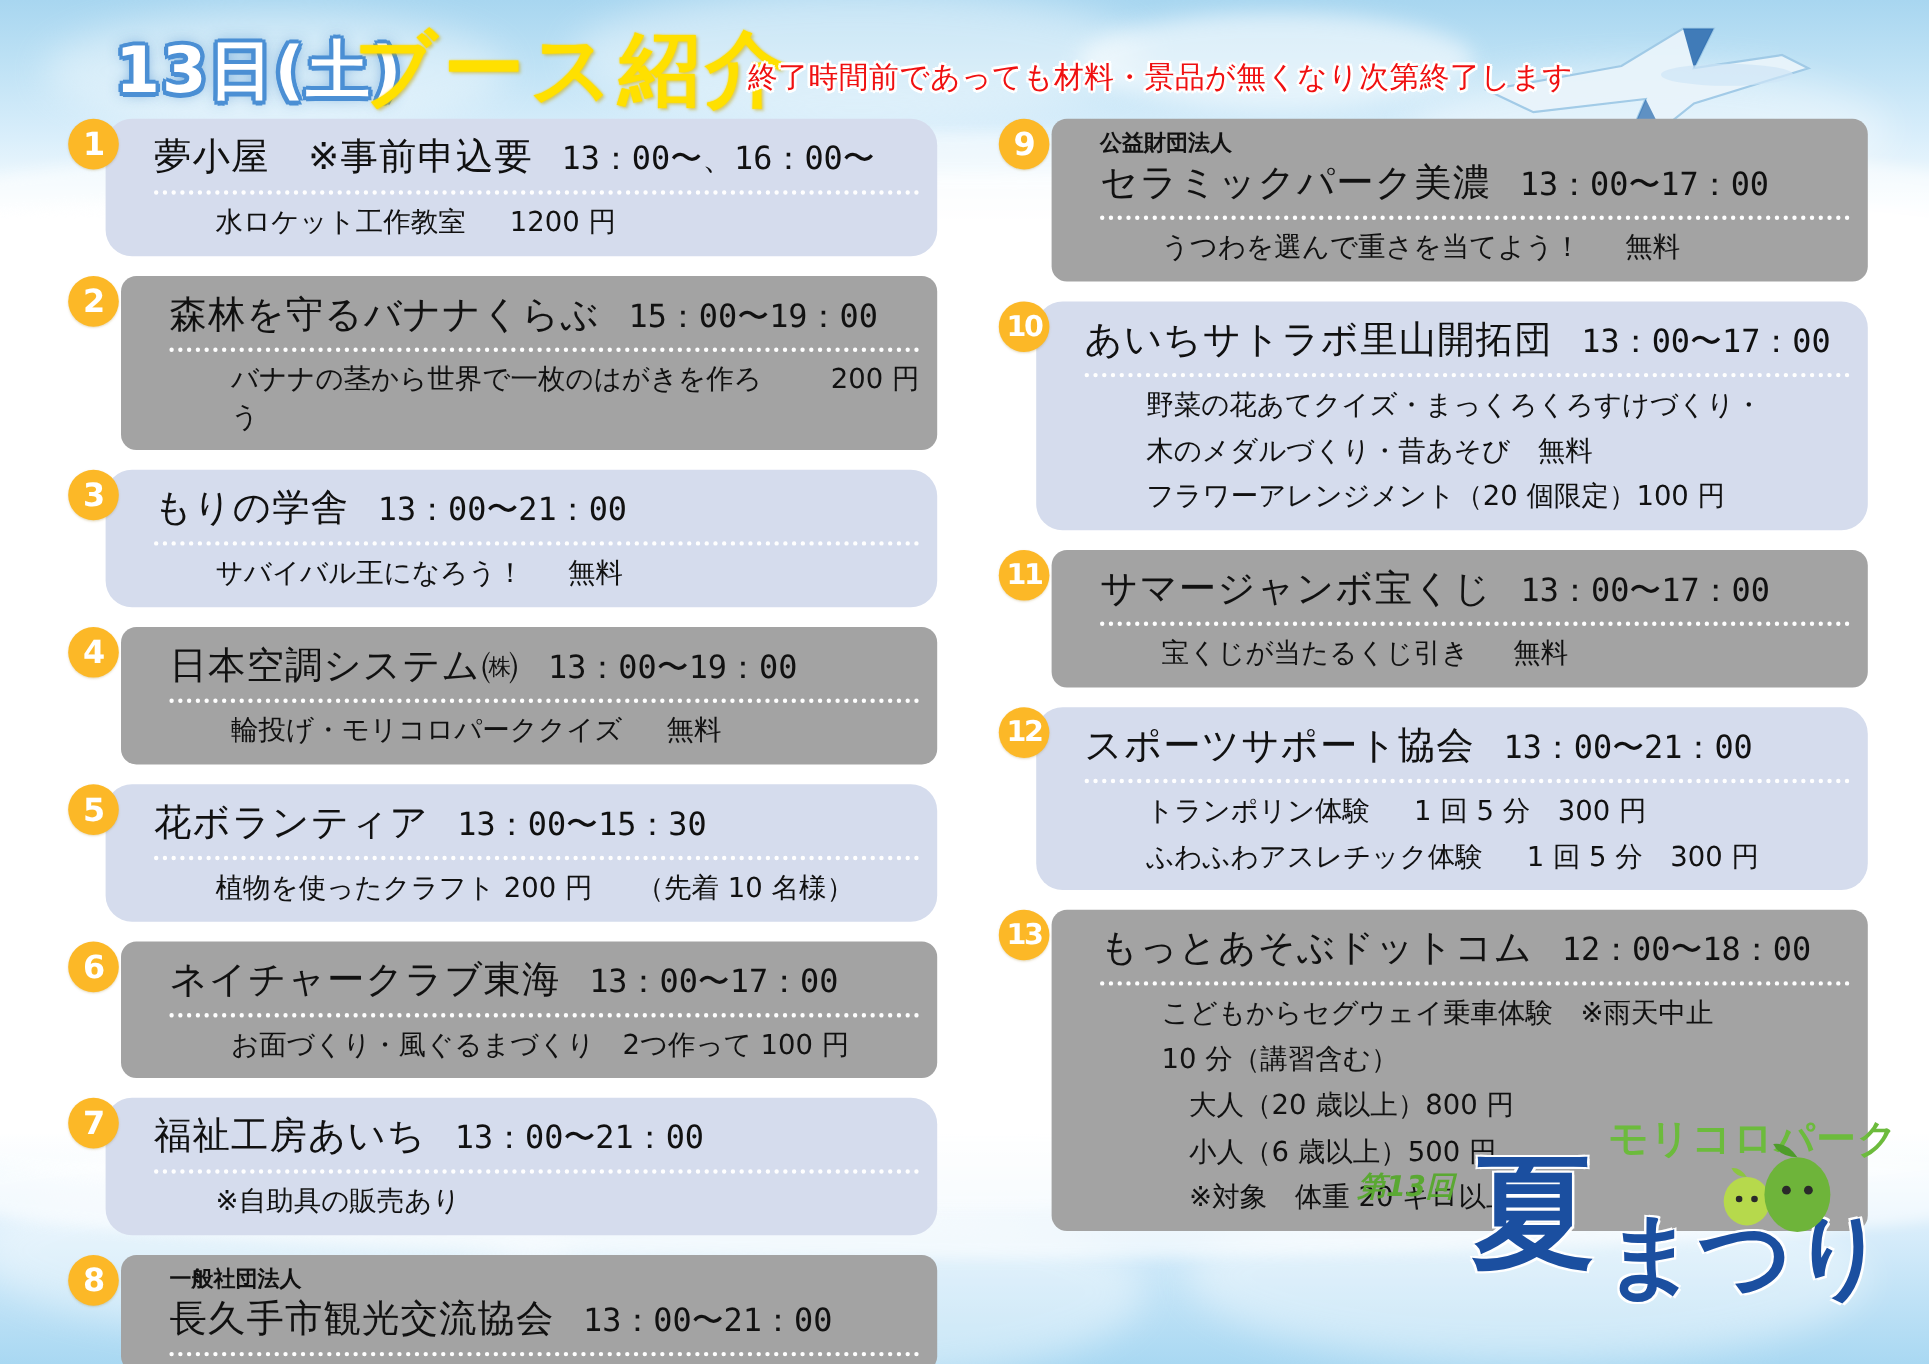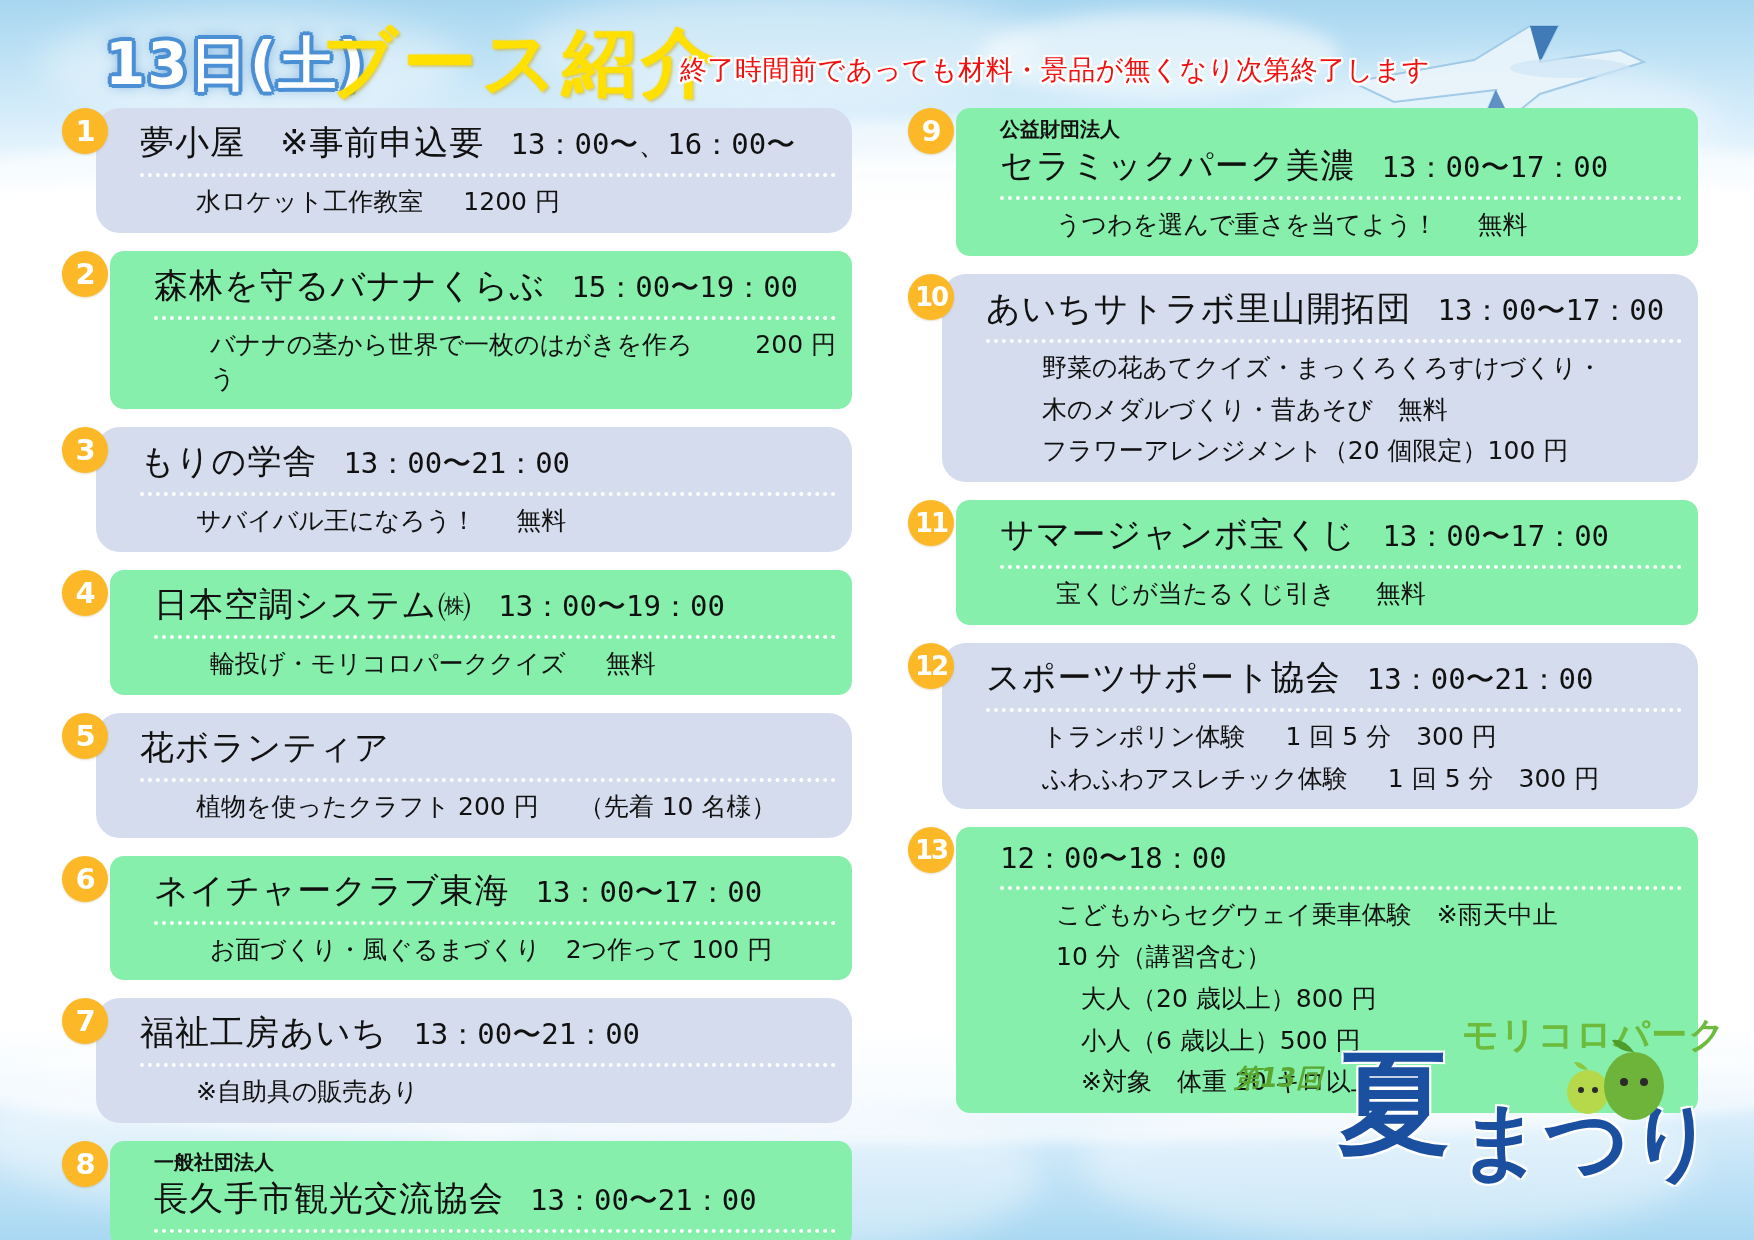--- a/index.html
+++ b/index.html
@@ -71,21 +71,21 @@
     font-size:29px;font-weight:bold;line-height:46px;text-align:center;
     z-index:4;box-shadow:0 1px 2px rgba(150,110,0,.25);
     letter-spacing:-1px;
   }
   .badge.two{font-size:26px;letter-spacing:-2px;}
   .card{
     margin-left:34px;border-radius:14px;padding:10px 16px 14px 16px;
     min-height:34px;
   }
   .card.blue{background:#d5dced;border-radius:24px;}
-  .card.yellow{background:#86efac;margin-left:48px;}
+  .card.yellow{background:#a3a3a3;margin-left:48px;}
 
   .org-prefix{
     font-size:20px;color:#111;line-height:1.15;margin:0 0 0 28px;font-weight:bold;
     letter-spacing:0px;
   }
   .head-row{
     display:flex;align-items:baseline;gap:26px;
     margin:2px 0 0 28px;padding-bottom:7px;
     border-bottom:4px dotted #ffffff;
   }
@@ -210,20 +210,21 @@
             <span>輪投げ・モリコロパーククイズ</span>
             <span class="d-price">無料</span>
           </div>
         </div>
       </div>
       <div class="booth">
         <div class="badge">5</div>
         <div class="card blue">
           <div class="head-row">
             <span class="booth-name">花ボランティア</span>
+            <span class="booth-time">13：00〜15：30</span>
           </div>
           <div class="detail row">
             <span>植物を使ったクラフト 200 円</span>
             <span class="d-price">（先着 10 名様）</span>
           </div>
         </div>
       </div>
       <div class="booth">
         <div class="badge">6</div>
         <div class="card yellow">
@@ -309,20 +310,21 @@
           <div class="detail row">
             <span>ふわふわアスレチック体験</span>
             <span class="d-price">1 回 5 分　300 円</span>
           </div>
         </div>
       </div>
       <div class="booth">
         <div class="badge two">13</div>
         <div class="card yellow">
           <div class="head-row">
+            <span class="booth-name">もっとあそぶドットコム</span>
             <span class="booth-time">12：00〜18：00</span>
           </div>
           <div class="detail"><span>こどもからセグウェイ乗車体験　※雨天中止</span></div>
           <div class="detail"><span>10 分（講習含む）</span></div>
           <div class="detail"><span>　大人（20 歳以上）800 円</span></div>
           <div class="detail"><span>　小人（6 歳以上）500 円</span></div>
           <div class="detail"><span>　※対象　体重 20 キロ以上</span></div>
         </div>
       </div>
     </div>

